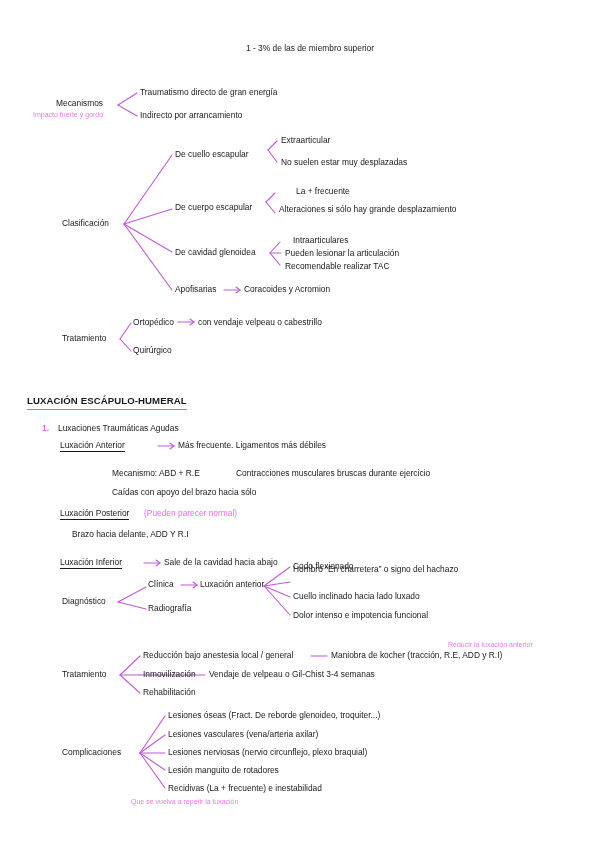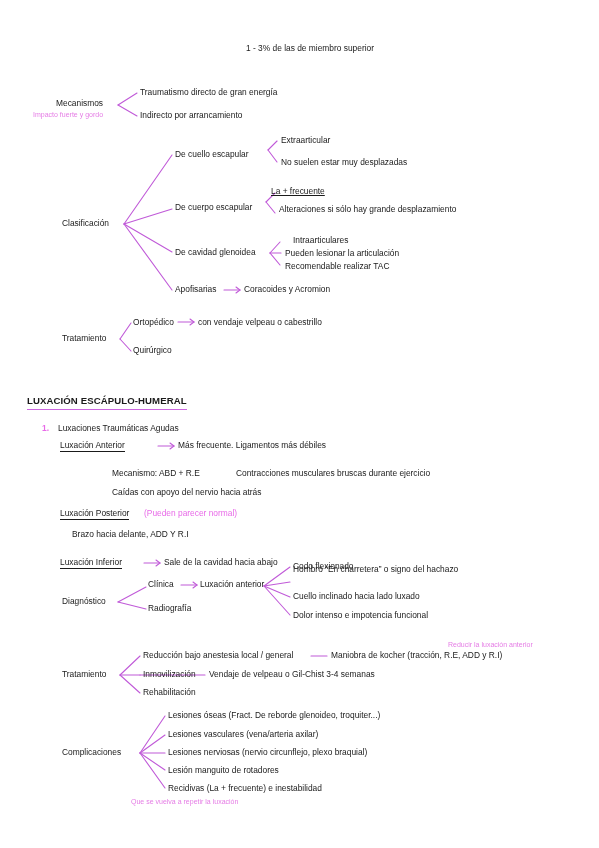--- a/index.html
+++ b/index.html
@@ -100,21 +100,21 @@
   <div class="t" style="left:140px;top:88px;">Traumatismo directo de gran energía</div>
   <div class="t" style="left:140px;top:111px;">Indirecto por arrancamiento</div>
 
   <div class="t" style="left:62px;top:219px;">Clasificación</div>
 
   <div class="t" style="left:175px;top:150px;">De cuello escapular</div>
   <div class="t" style="left:281px;top:136px;">Extraarticular</div>
   <div class="t" style="left:281px;top:158px;">No suelen estar muy desplazadas</div>
 
   <div class="t" style="left:175px;top:203px;">De cuerpo escapular</div>
-  <div class="t" style="left:271px;top:187px;text-decoration:underline;">La +  frecuente</div>
+  <div class="t" style="left:296px;top:187px;">La +  frecuente</div>
   <div class="t" style="left:279px;top:205px;">Alteraciones si sólo hay grande desplazamiento</div>
 
   <div class="t" style="left:175px;top:248px;">De cavidad glenoidea</div>
   <div class="t" style="left:285px;top:236px;padding-left:8px;">Intraarticulares</div>
   <div class="t" style="left:285px;top:249px;">Pueden lesionar la articulación</div>
   <div class="t" style="left:285px;top:262px;">Recomendable realizar TAC</div>
 
   <div class="t" style="left:175px;top:285px;">Apofisarias</div>
   <div class="t" style="left:244px;top:285px;">Coracoides y Acromion</div>
 
@@ -125,21 +125,21 @@
 
   <div class="t h1" style="left:27px;top:396px;">LUXACIÓN ESCÁPULO-HUMERAL</div>
 
   <div class="t num" style="left:42px;top:424px;">1.</div>
   <div class="t" style="left:58px;top:424px;">Luxaciones Traumáticas Agudas</div>
 
   <div class="t uline" style="left:60px;top:441px;">Luxación Anterior</div>
   <div class="t" style="left:178px;top:441px;">Más frecuente. Ligamentos más débiles</div>
   <div class="t" style="left:112px;top:469px;">Mecanismo: ABD + R.E</div>
   <div class="t" style="left:236px;top:469px;">Contracciones musculares bruscas durante ejercicio</div>
-  <div class="t" style="left:112px;top:488px;">Caídas con apoyo del nervio hacia atrás</div>
+  <div class="t" style="left:112px;top:488px;">Caídas con apoyo del brazo hacia sólo</div>
 
   <div class="t uline" style="left:60px;top:509px;">Luxación Posterior</div>
   <div class="t pink" style="left:144px;top:509px;">(Pueden parecer normal)</div>
   <div class="t" style="left:72px;top:530px;">Brazo hacia delante, ADD Y R.I</div>
 
   <div class="t uline" style="left:60px;top:558px;">Luxación Inferior</div>
   <div class="t" style="left:164px;top:558px;">Sale de la cavidad hacia abajo</div>
 
   <div class="t" style="left:62px;top:597px;">Diagnóstico</div>
   <div class="t" style="left:148px;top:580px;">Clínica</div>

